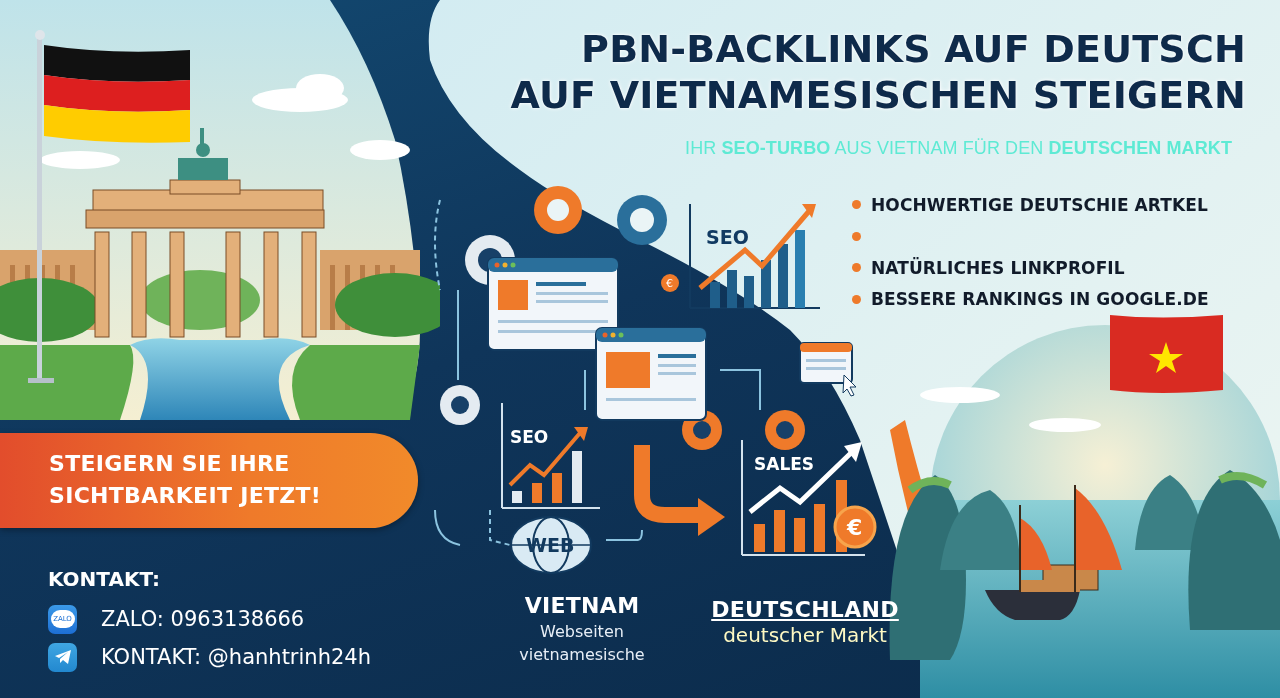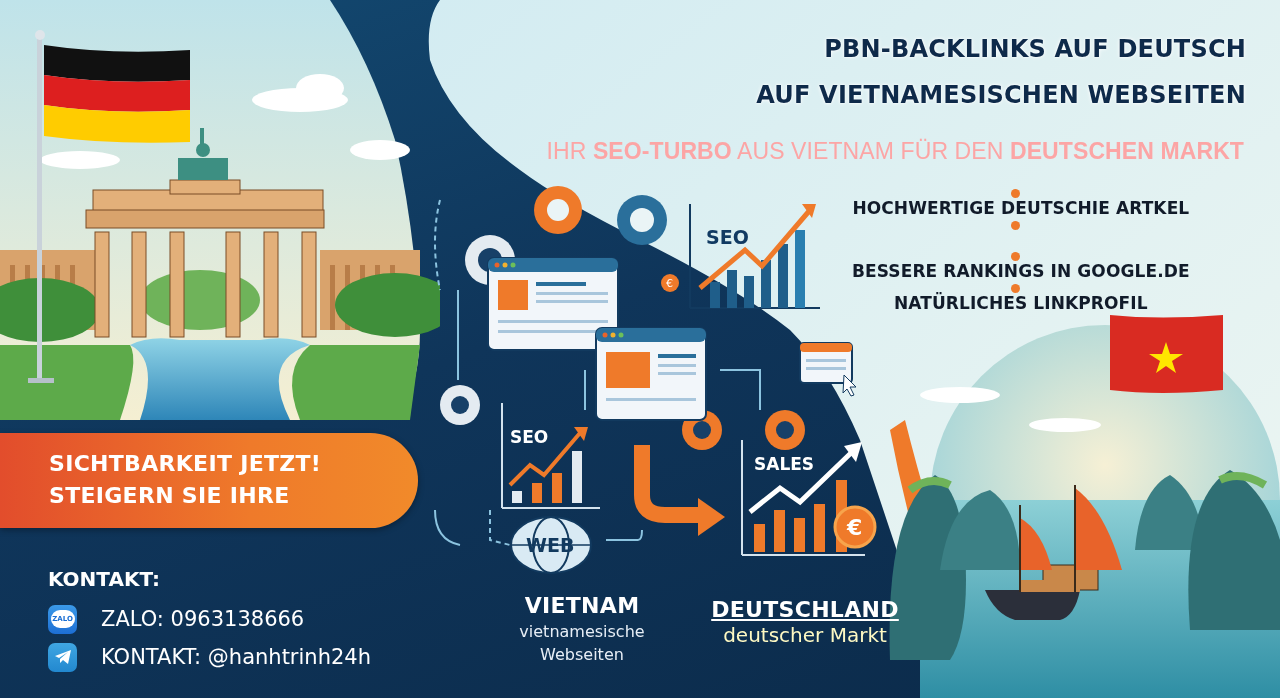--- a/index.html
+++ b/index.html
@@ -17,43 +17,43 @@
   
   .scene-left { position: absolute; left: 0; top: 0; width: 440px; height: 420px; }
 
   
   .scene-right { position: absolute; right: 0; top: 300px; width: 400px; height: 398px; }
 
   
   .headline { position: absolute; right: 34px; top: 26px; text-align: right; color: #0e2a4a; }
   .headline .l1, .headline .l2 {
     font-family: "DejaVu Sans", sans-serif; font-weight: 700;
-    font-size: 24px; line-height: 46px; letter-spacing: 0.2px;
+    font-size: 38px; line-height: 46px; letter-spacing: 0.2px;
     text-shadow: 0 0 4px rgba(255,255,255,0.9), 0 0 2px #fff;
   }
-  .subline { position: absolute; right: 36px; top: 138px; font-size: 23px; color: #fca5a5; letter-spacing: 0.1px; white-space: nowrap; font-family: "Liberation Sans", sans-serif; }
+  .subline { position: absolute; right: 48px; top: 138px; font-size: 18px; color: #5eead4; letter-spacing: 0.1px; white-space: nowrap; font-family: "Liberation Sans", sans-serif; }
   .subline b { font-weight: 700; }
 
   
   .bullets { position: absolute; left: 852px; top: 189px; list-style: none; }
-  .bullets li { display: flex; align-items: center; height: 31.5px; font-weight: 700; font-size: 17px; color: #111b2a; letter-spacing: 0.1px; white-space: nowrap; flex-direction: column; }
+  .bullets li { display: flex; align-items: center; height: 31.5px; font-weight: 700; font-size: 17px; color: #111b2a; letter-spacing: 0.1px; white-space: nowrap; }
   .bullets .dot { width: 9px; height: 9px; border-radius: 50%; background: #ee7a2b; margin-right: 10px; flex: none; }
 
   
   .cta { position: absolute; left: 0; top: 433px; width: 418px; height: 95px; border-radius: 0 48px 48px 0;
          background: linear-gradient(90deg, #e24d2c 0%, #ef7a2a 60%, #f18a2a 100%); box-shadow: 0 2px 6px rgba(0,0,0,0.35); }
   .cta .t { position: absolute; left: 49px; top: 15px; color: #fff; font-weight: 700; font-size: 22px; line-height: 32px; letter-spacing: 0.3px; }
 
   
   .contact { position: absolute; left: 48px; top: 553px; color: #fff; }
   .contact .h { font-weight: 700; font-size: 20px; line-height: 28px; margin-top: 12px; }
   .contact .row { display: flex; align-items: center; margin-top: 11px; height: 30px; }
   .contact .row .lbl { font-weight: 400; font-size: 21px; margin-left: 24px; white-space: nowrap; }
   .icon-zalo { width: 29px; height: 29px; border-radius: 7px; background: linear-gradient(#3b9ae8, #1d6ed4); position: relative; display:flex; align-items:center; justify-content:center; }
-  .icon-zalo .bubble { width: 24px; height: 18px; background:#fff; border-radius: 9px; display:flex; align-items:center; justify-content:center; font-size: 7px; font-weight:700; color:#1a6fd4; }
+  .icon-zalo .bubble { width: 24px; height: 18px; background:#fff; border-radius: 9px; display:flex; align-items:center; justify-content:center; font-size: 7px; font-weight:400; color:#1a6fd4; }
   .icon-tg { width: 29px; height: 29px; border-radius: 7px; background: linear-gradient(#3fa6e3, #2288cf); display:flex; align-items:center; justify-content:center; }
 
   
   .lbl-vn { position: absolute; left: 482px; top: 592px; width: 200px; text-align: center; color: #fff; }
   .lbl-vn .h { font-weight: 700; font-size: 22px; line-height: 28px; letter-spacing: 0.3px; }
   .lbl-vn .s { font-size: 16px; line-height: 23px; color: #e7eef6; }
   .lbl-de { position: absolute; left: 690px; top: 596px; width: 230px; text-align: center; color: #fff; }
   .lbl-de .h { font-weight: 700; font-size: 22px; line-height: 28px; letter-spacing: 0.3px; text-decoration: underline; }
   .lbl-de .s { font-size: 20px; line-height: 23px; color: #fef9c3; }
 
@@ -316,49 +316,49 @@
       <path d="M186 360 L218 360 Q222 360 222 350"></path>
     </g>
     <g stroke="#8cc4e0" stroke-width="2" fill="none" stroke-dasharray="5 4">
       <path d="M20 20 Q10 60 20 110"></path>
       <path d="M70 330 L70 360 L90 365"></path>
     </g>
   </svg>
 
   <div class="headline">
     <div class="l1">PBN-BACKLINKS AUF DEUTSCH</div>
-    <div class="l2">AUF VIETNAMESISCHEN WEBSEITEN</div>
+    <div class="l2">AUF VIETNAMESISCHEN STEIGERN</div>
   </div>
 
   <div class="subline">
     <span>IHR </span><b>SEO-TURBO</b><span> AUS VIETNAM FÜR DEN </span><b>DEUTSCHEN MARKT</b>
   </div>
 
   <ul class="bullets">
     <li>
         <span class="dot"></span>
         <span>HOCHWERTIGE DEUTSCHIE ARTKEL</span>
       </li>
     <li>
         <span class="dot"></span>
       </li>
     <li>
         <span class="dot"></span>
-        <span>BESSERE RANKINGS IN GOOGLE.DE</span>
+        <span>NATÜRLICHES LINKPROFIL</span>
       </li>
     <li>
         <span class="dot"></span>
-        <span>NATÜRLICHES LINKPROFIL</span>
+        <span>BESSERE RANKINGS IN GOOGLE.DE</span>
       </li>
   </ul>
 
   <div class="cta">
     <div class="t">
+      <div>STEIGERN SIE IHRE</div>
       <div>SICHTBARKEIT JETZT!</div>
-      <div>STEIGERN SIE IHRE</div>
     </div>
   </div>
 
   <div class="contact">
     <div class="h">KONTAKT:</div>
     <div class="row">
       <span class="icon-zalo">
           <span class="bubble">ZALO</span>
         </span>
       <span class="lbl">ZALO: 0963138666</span>
@@ -368,21 +368,21 @@
         <svg width="18" height="16" viewBox="0 0 18 16">
             <path d="M1 7 L17 1 L14 15 L9 11 L6 14 L6 10 L14 3 L5 9 Z" fill="#fff"></path>
           </svg>
       </span>
       <span class="lbl">KONTAKT: @hanhtrinh24h</span>
     </div>
   </div>
 
   <div class="lbl-vn">
     <div class="h">VIETNAM</div>
+    <div class="s">Webseiten</div>
     <div class="s">vietnamesische</div>
-    <div class="s">Webseiten</div>
   </div>
   <div class="lbl-de">
     <div class="h">DEUTSCHLAND</div>
     <div class="s">deutscher Markt</div>
   </div>
 
 </div>
 
 </body></html>

